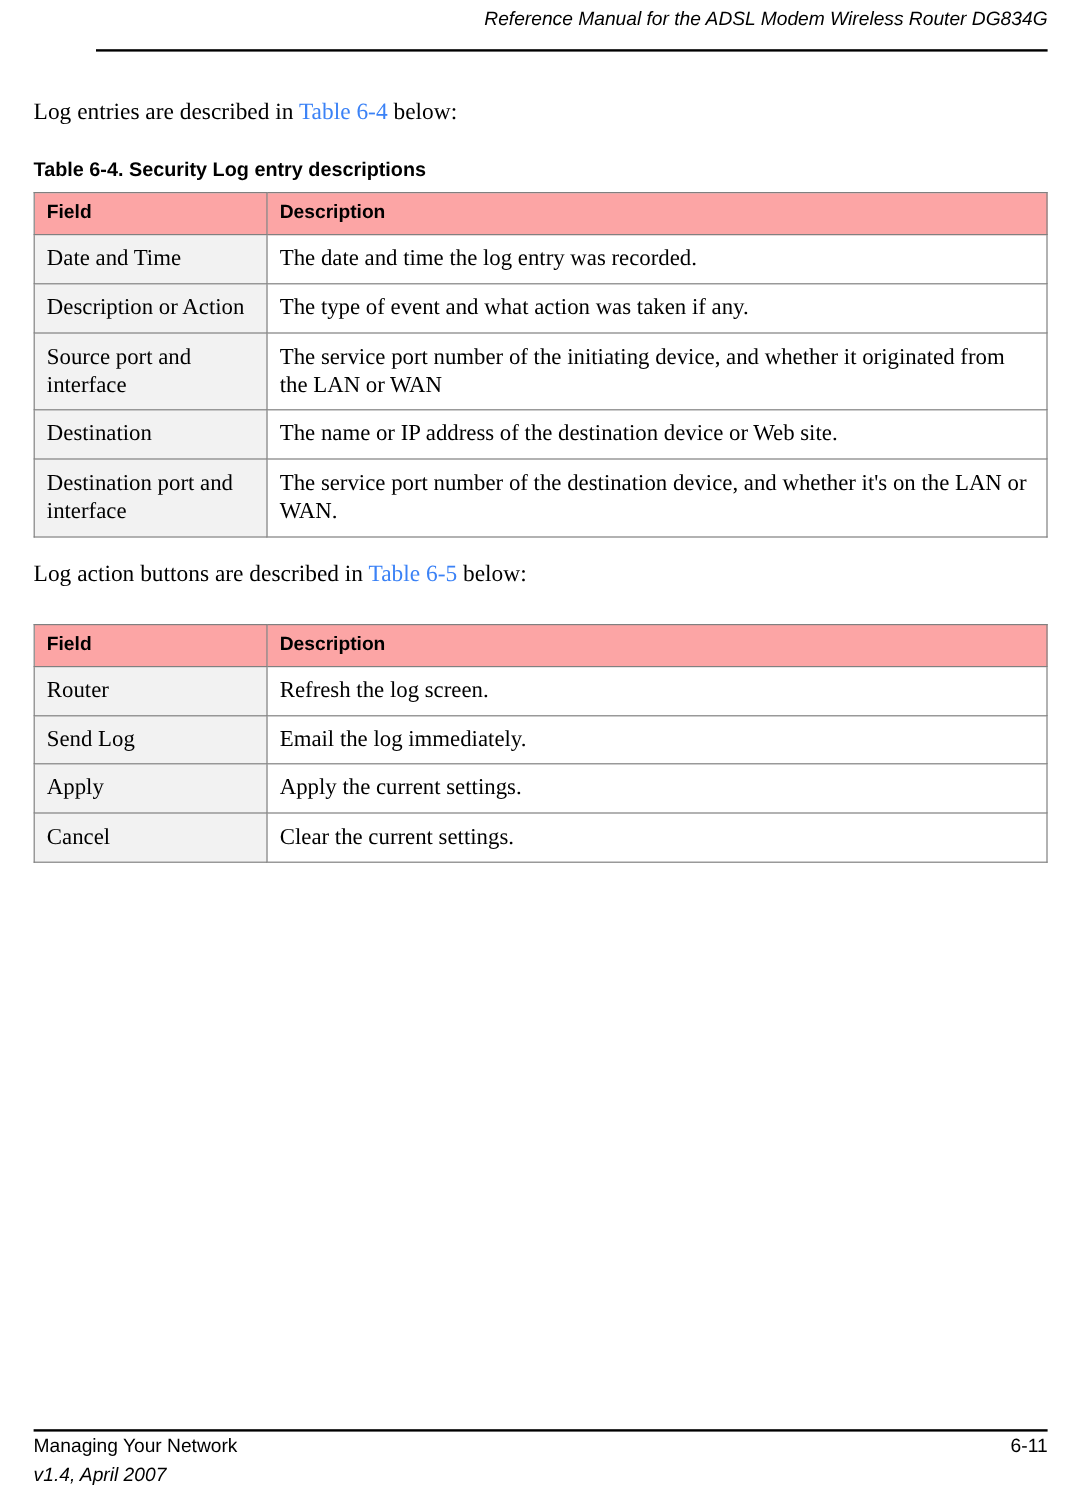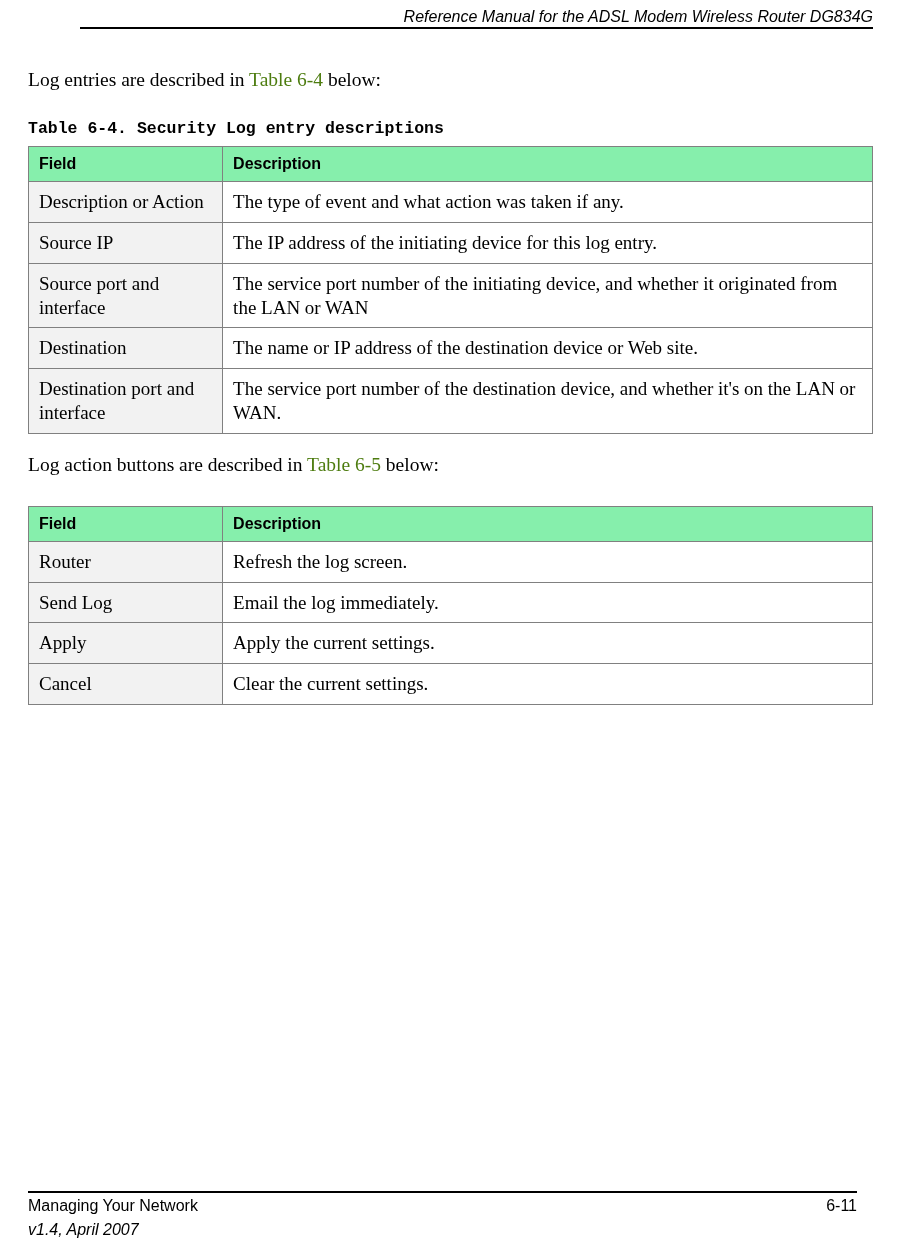--- a/index.html
+++ b/index.html
@@ -12,60 +12,60 @@
       height: 1247px;
       position: relative;
       padding: 0;
     }
     .header-line {
       text-align: right;
       font-style: italic;
       font-family: Arial, sans-serif;
       font-size: 16px;
       padding: 8px 28px 0 80px;
-      margin-bottom: 1px;
+      margin-bottom: 15px;
     }
     .top-rule {
       margin: 0 28px 0 80px;
       border: none;
       border-top: 2px solid #000;
     }
     .content {
       padding: 24px 28px 0 28px;
     }
     .body-text {
       font-size: 19.5px;
       margin: 14px 0 26px 0;
       line-height: 1.35;
     }
     .body-text2 {
       font-size: 19.5px;
       margin: 18px 0 28px 0;
       line-height: 1.35;
     }
-    .xref { color: #4d7c0f; }
+    .xref { color: #3b82f6; }
     .table-caption {
-      font-family: Liberation Mono, monospace;
+      font-family: Liberation Sans, sans-serif;
       font-weight: bold;
       font-size: 16.5px;
       margin: 24px 0 8px 0;
     }
     table {
       border-collapse: collapse;
       width: 100%;
       margin-bottom: 0;
     }
     th, td {
       border: 1px solid #808080;
       padding: 8px 10px;
       text-align: left;
       vertical-align: top;
     }
     th {
-      background: #86efac;
+      background: #fca5a5;
       font-family: Arial, sans-serif;
       font-weight: bold;
       font-size: 16px;
     }
     td.field-col {
       width: 23%;
       background: #f2f2f2;
       font-size: 19px;
       line-height: 1.25;
     }
@@ -75,21 +75,21 @@
     }
     .footer-rule {
       margin: 0 28px;
       border: none;
       border-top: 2px solid #000;
     }
     .footer {
       position: absolute;
       bottom: 8px;
       left: 28px;
-      right: 44px;
+      right: 28px;
     }
     .footer-row {
       display: flex;
       justify-content: space-between;
       font-family: Arial, sans-serif;
       font-size: 16px;
       padding-top: 4px;
     }
     .footer-center {
       text-align: left;
@@ -114,26 +114,26 @@
   <div class="table-caption">Table 6-4. Security Log entry descriptions</div>
   <table>
     <thead>
       <tr>
         <th>Field</th>
         <th>Description</th>
       </tr>
     </thead>
     <tbody>
       <tr>
+        <td class="field-col">Date and Time</td>
+        <td class="desc-col">The date and time the log entry was recorded.</td>
+      </tr>
+      <tr>
         <td class="field-col">Description or Action</td>
         <td class="desc-col">The type of event and what action was taken if any.</td>
-      </tr>
-      <tr>
-        <td class="field-col">Source IP</td>
-        <td class="desc-col">The IP address of the initiating device for this log entry.</td>
       </tr>
       <tr>
         <td class="field-col">Source port and interface</td>
         <td class="desc-col">The service port number of the initiating device, and whether it originated from the LAN or WAN</td>
       </tr>
       <tr>
         <td class="field-col">Destination</td>
         <td class="desc-col">The name or IP address of the destination device or Web site.</td>
       </tr>
       <tr>

